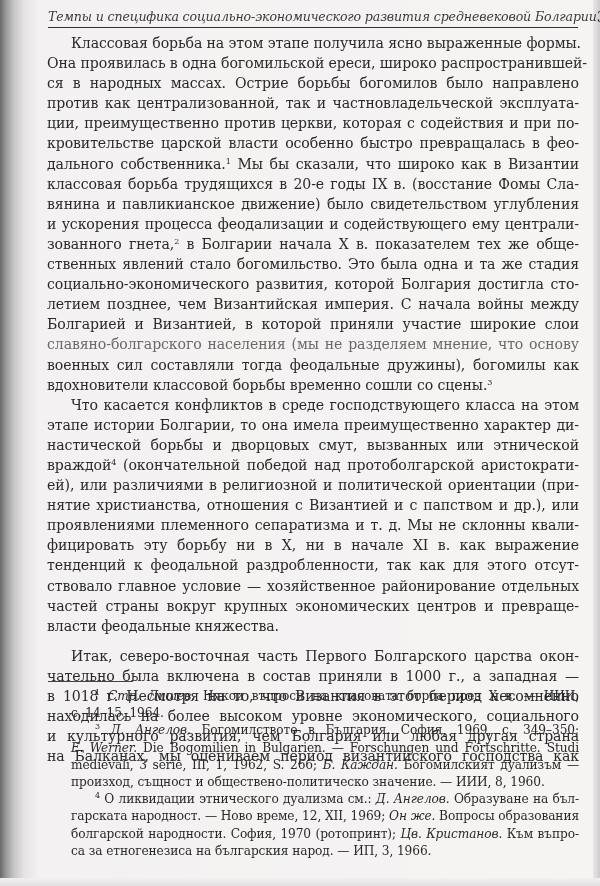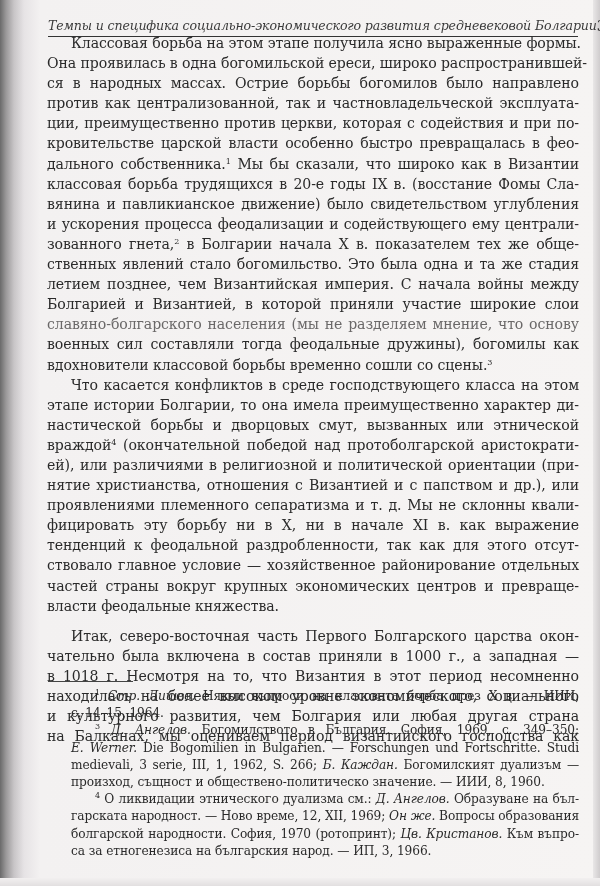--- a/index.html
+++ b/index.html
@@ -16,21 +16,21 @@
     }
     .right-edge {
       position: absolute; right: 0; top: 0; width: 7px; height: 886px;
       background: linear-gradient(to right, #e9e7e7, #cfcccd);
     }
     .bottom-edge {
       position: absolute; left: 0; bottom: 0; width: 600px; height: 8px;
       background: linear-gradient(to bottom, #f2f0f0, #e2dfe0);
     }
     .header {
-      position: absolute; left: 48px; top: 14px; width: 530px;
+      position: absolute; left: 48px; top: 5px; width: 530px;
       height: 22px; border-bottom: 1px solid #333;
       display: flex; justify-content: space-between; align-items: flex-end; text-align: right;
     }
     .running-title {
       font-style: italic; font-size: 12.6px; color: #3a3a3a;
       letter-spacing: -0.15px; padding-bottom: 3px; white-space: nowrap;
     }
     .page-number { font-size: 14px; padding-bottom: 2px; color: #2a2a2a; }
     .body-text {
       position: absolute; left: 47px; top: 33px; width: 532px;
@@ -74,20 +74,21 @@
       <span class="line">ся в народных массах. Острие борьбы богомилов было направлено</span>
       <span class="line">против как централизованной, так и частновладельческой эксплуата-</span>
       <span class="line">ции, преимущественно против церкви, которая с содействия и при по-</span>
       <span class="line">кровительстве царской власти особенно быстро превращалась в фео-</span>
       <span class="line"><span>дального собственника.</span><sup>1</sup><span> Мы бы сказали, что широко как в Византии</span></span>
       <span class="line">классовая борьба трудящихся в 20-е годы IX в. (восстание Фомы Сла-</span>
       <span class="line">вянина и павликианское движение) было свидетельством углубления</span>
       <span class="line">и ускорения процесса феодализации и содействующего ему централи-</span>
       <span class="line"><span>зованного гнета,</span><sup>2</sup><span> в Болгарии начала X в. показателем тех же обще-</span></span>
       <span class="line">ственных явлений стало богомильство. Это была одна и та же стадия</span>
+      <span class="line">социально-экономического развития, которой Болгария достигла сто-</span>
       <span class="line">летием позднее, чем Византийская империя. С начала войны между</span>
       <span class="line">Болгарией и Византией, в которой приняли участие широкие слои</span>
       <span class="line faded">славяно-болгарского населения (мы не разделяем мнение, что основу</span>
       <span class="line">военных сил составляли тогда феодальные дружины), богомилы как</span>
       <span class="line last"><span>вдохновители классовой борьбы временно сошли со сцены.</span><sup>3</sup></span>
     </div>
 
     <div>
       <span class="line indent">Что касается конфликтов в среде господствующего класса на этом</span>
       <span class="line">этапе истории Болгарии, то она имела преимущественно характер ди-</span>

